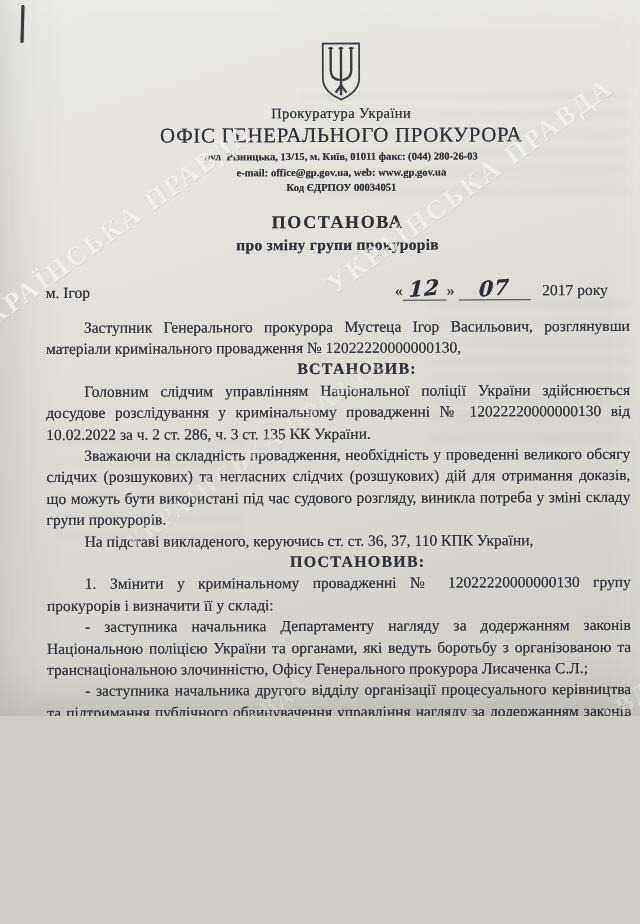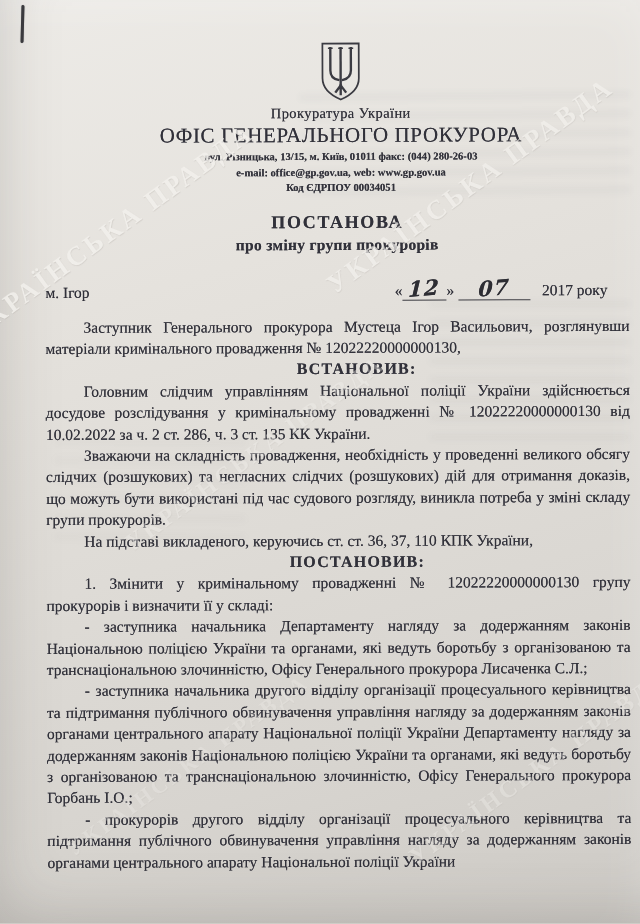--- a/index.html
+++ b/index.html
@@ -1,18 +1,18 @@
 <!DOCTYPE html>
 <html><head>
 <meta charset="utf-8">
 <style>
   html,body{margin:0;padding:0;}
   body{width:640px;height:924px;overflow:hidden;background:#cfccc7;}
   .photo{
-    position:relative;width:640px;height:923px;overflow:hidden;
+    position:relative;width:640px;height:716px;overflow:hidden;
     background:linear-gradient(163deg,#edebe7 0%,#e5e2dd 30%,#dedbd6 55%,#d7d4cf 78%,#cecbc6 100%);
     font-family:"Liberation Serif","DejaVu Serif",serif;
     color:#33333a;
   }
   .photo::before{
     content:"";position:absolute;inset:0;pointer-events:none;
     box-shadow:inset 26px -34px 70px -38px rgba(70,65,60,.28), inset -14px 18px 60px -34px rgba(255,255,255,.5);
   }
   .content{position:absolute;inset:0;padding:42px 10px 0 46px;box-sizing:border-box;transform:rotate(-0.2deg);}
   .c{text-align:center;}

